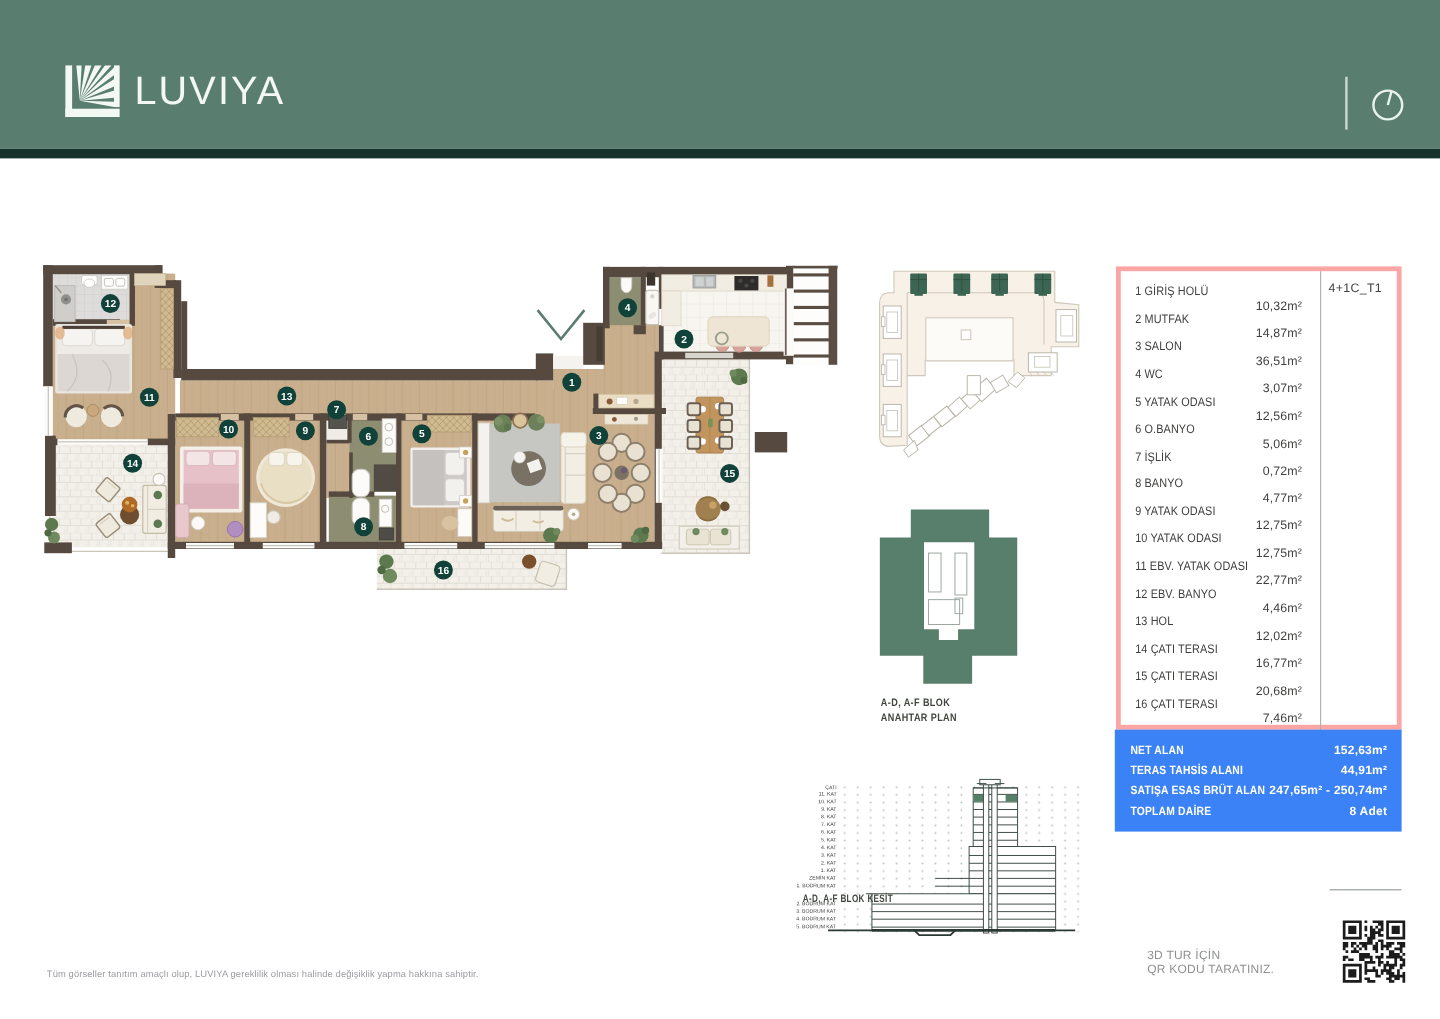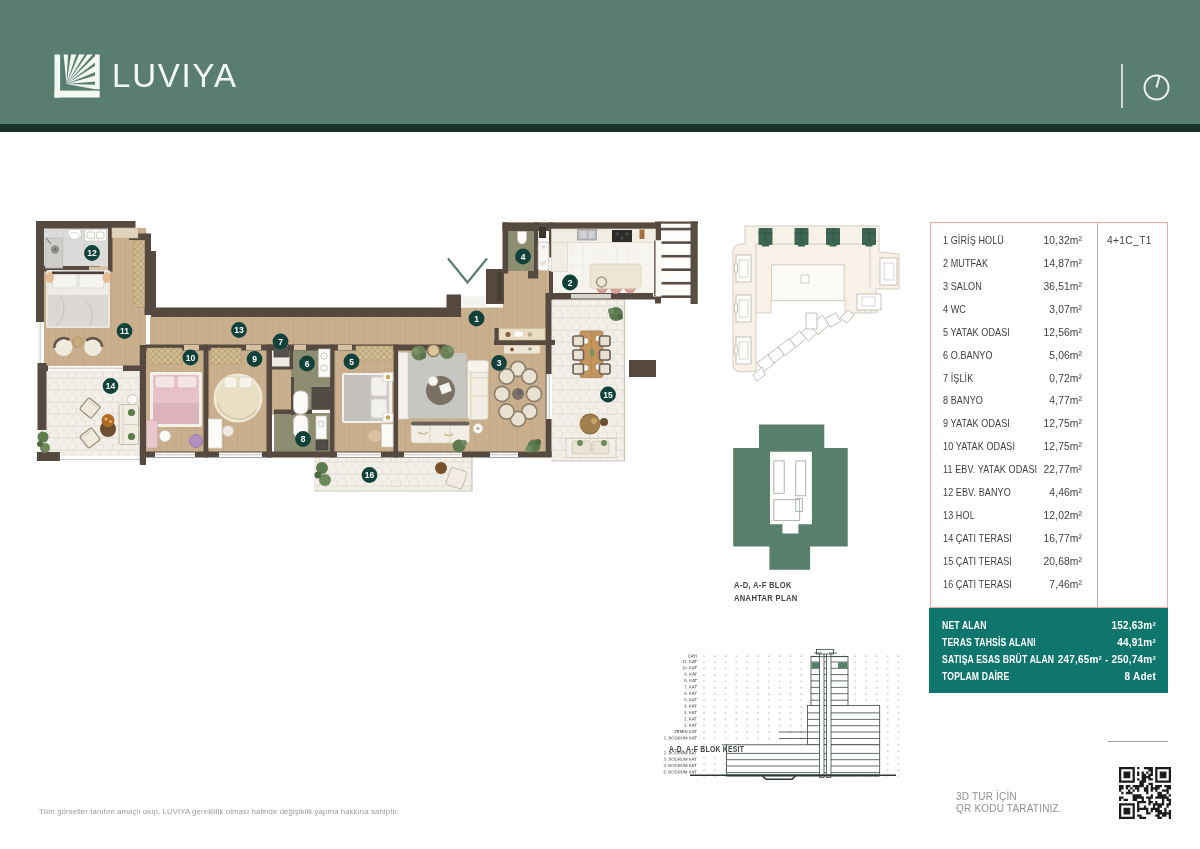--- a/index.html
+++ b/index.html
@@ -2,27 +2,27 @@
 <html><head><meta charset="utf-8">
 <style>
 *{margin:0;padding:0;box-sizing:border-box}
 html,body{width:1200px;height:849px;overflow:hidden;background:#fff}
 .page{position:relative;width:1200px;height:803px;font-family:"Liberation Sans",sans-serif;background:#fff;}
 .hdr{position:absolute;left:0;top:0;width:1200px;height:124px;background:#597e70}
 .hstripe{position:absolute;left:0;top:124px;width:1200px;height:8px;background:#16322a}
 .luviya{position:absolute;left:112px;top:57px;color:#f3f8f3;font-size:33px;letter-spacing:1.8px;font-weight:400;}
 .tip{position:absolute;right:103px;top:72px;color:#e9f2ec;font-size:25px;font-weight:700;letter-spacing:0.5px;}
 .hdiv{position:absolute;left:1121px;top:64px;width:2px;height:44px;background:#dfeae2;opacity:.85}
-.tblbox{position:absolute;left:930px;top:222px;width:238px;height:386px;border:1px solid #fca5a5;background:#fff}
+.tblbox{position:absolute;left:930px;top:222px;width:238px;height:386px;border:4px solid #fca5a5;background:#fff}
 .tr{position:absolute;left:12px;width:139px;height:14px;font-size:10.3px;color:#3f3f3e;letter-spacing:0.1px;white-space:nowrap}
 .tr b{font-weight:400;display:inline-block;transform:scaleX(0.88);transform-origin:0 50%}
-.tv{position:absolute;right:0;top:0;text-align:center}
+.tv{position:absolute;right:0;top:12px;text-align:center}
 .tdiv{position:absolute;left:166px;top:0;width:1px;height:384px;background:#b2b2b0}
 .t4{position:absolute;left:1107px;top:235px;font-size:10.3px;color:#3f3f3e;letter-spacing:0.3px}
-.gbox{position:absolute;left:929px;top:608px;width:239px;height:85px;background:#0f766e;color:#fff}
+.gbox{position:absolute;left:929px;top:608px;width:239px;height:85px;background:#3b82f6;color:#fff}
 .gr{position:absolute;left:13px;width:214px;height:13px;font-size:10px;font-weight:700;letter-spacing:0.2px;white-space:nowrap}
 .gr b{display:inline-block;transform:scaleX(0.86);transform-origin:0 50%;font-weight:700}
 .gv{position:absolute;right:0;top:0;text-align:center;font-weight:700}
 .lbl{position:absolute;font-size:9px;font-weight:700;color:#41473f;letter-spacing:0.4px}
 .qrtxt{position:absolute;left:956px;top:791px;width:150px;text-align:left;font-size:10px;color:#8f9092;line-height:12.2px;letter-spacing:0.2px}
 .foot{position:absolute;left:39px;top:807px;font-size:7.8px;color:#9b9ba1;;letter-spacing:0.1px}
 .grline{position:absolute;left:1108px;top:741px;width:60px;height:1px;background:#9aa09e}
 .luviya,.tip,.tblbox,.t4,.gbox,.lbl,.qrtxt,.foot{filter:blur(0px)}
 </style></head>
 <body>

